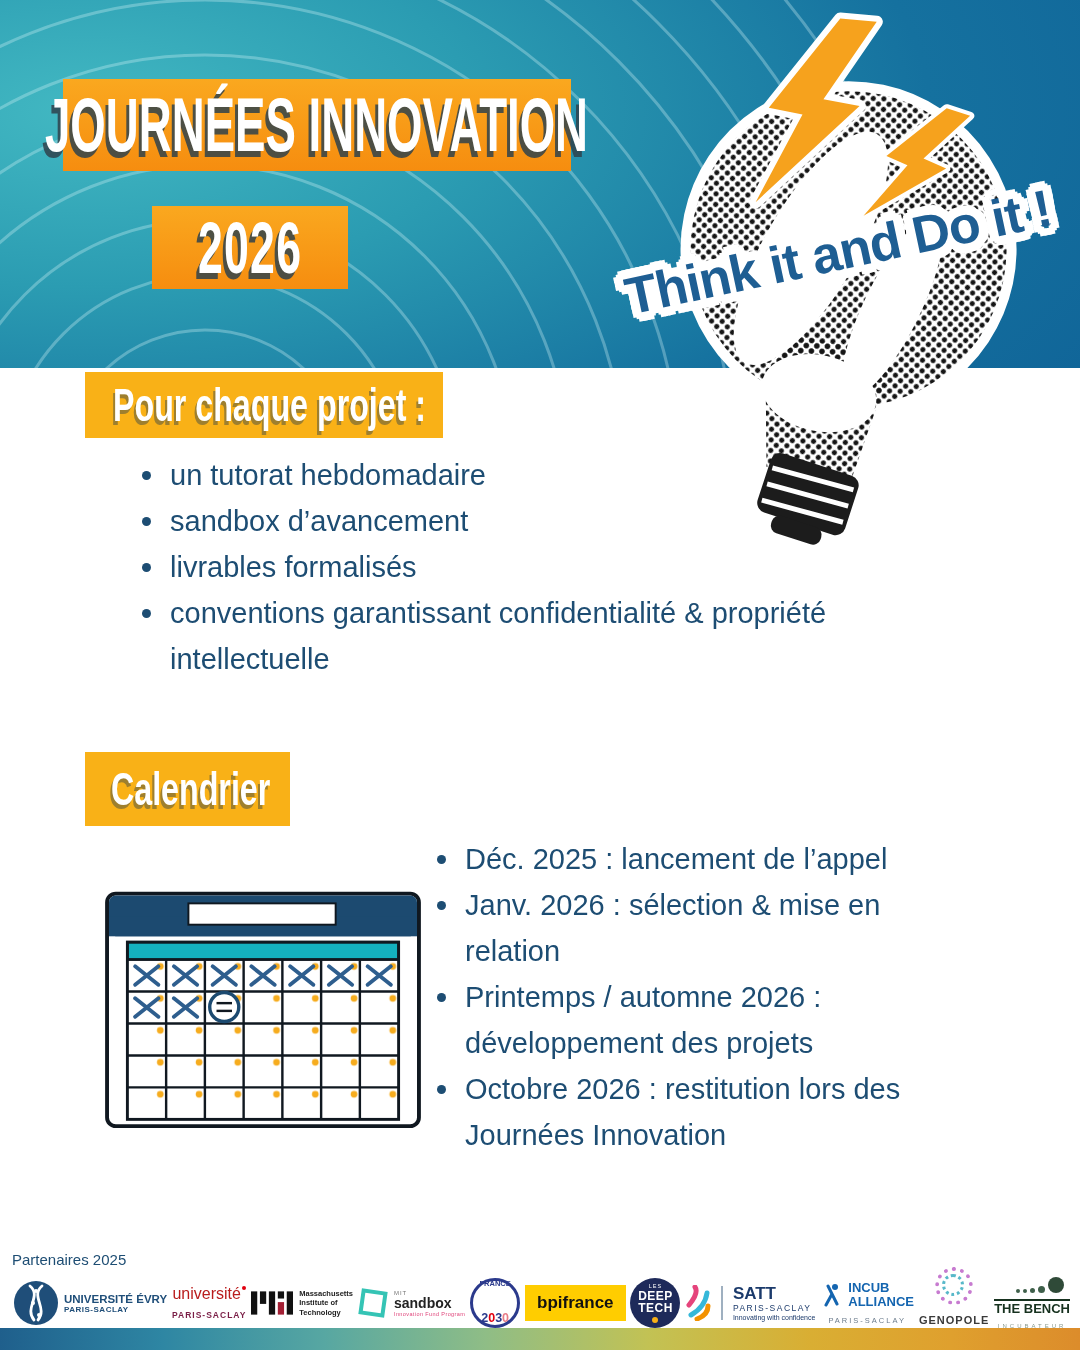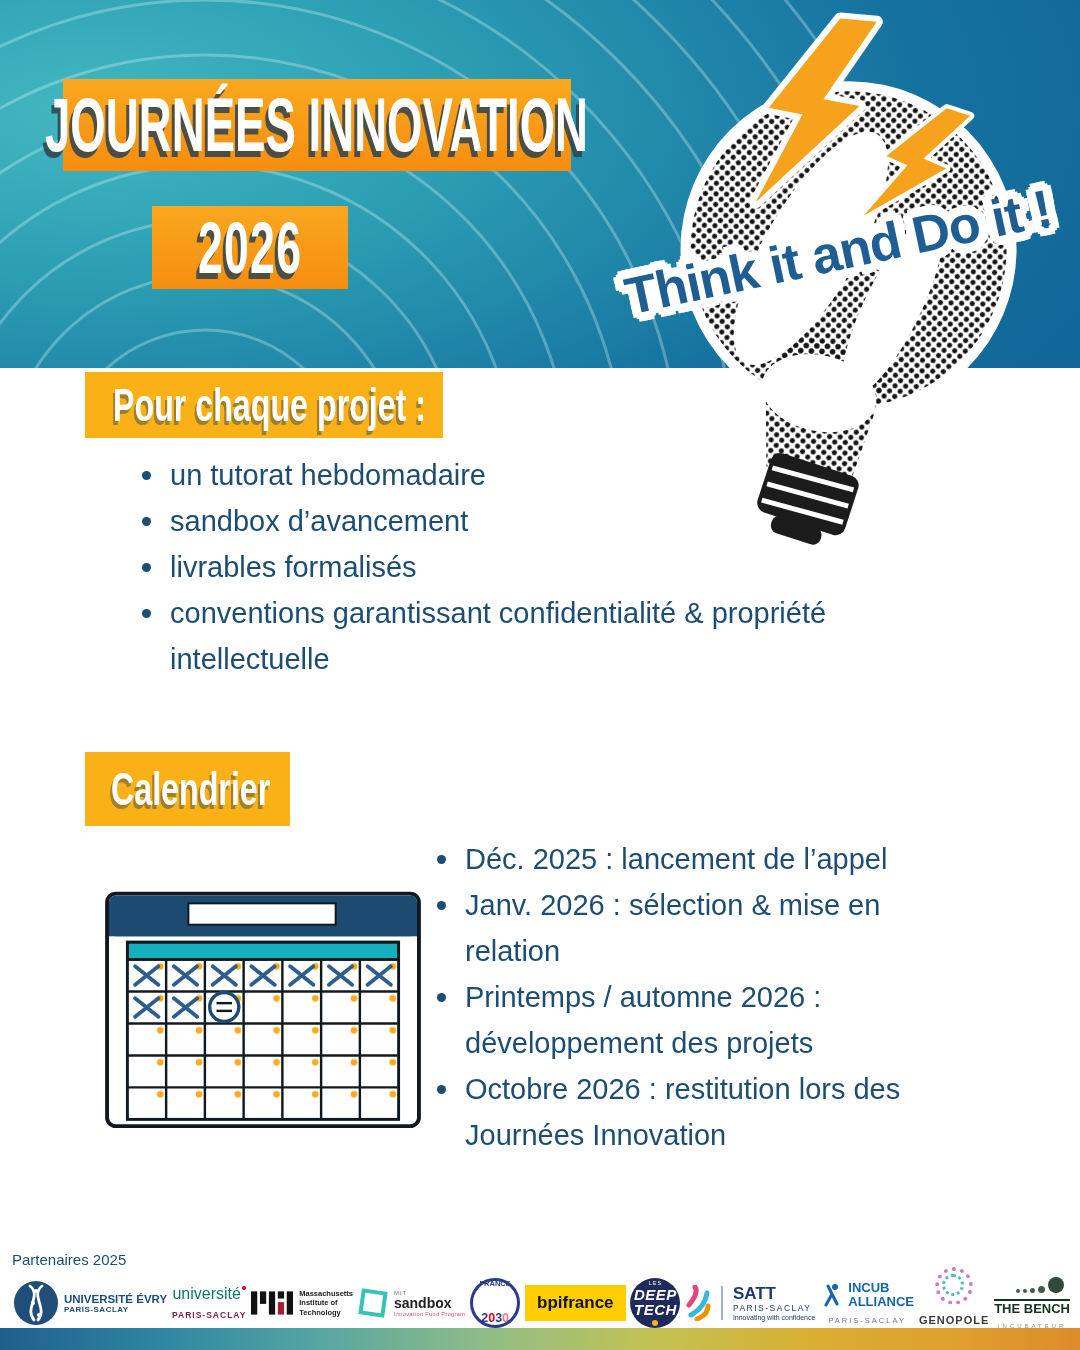--- a/index.html
+++ b/index.html
@@ -57,21 +57,21 @@
   .logos{position:absolute;left:14px;right:10px;top:1274px;height:58px;display:flex;
     align-items:center;justify-content:space-between;z-index:2;}
   .logo{display:flex;align-items:center;gap:6px;flex:0 0 auto;}
   .logo-col{display:flex;flex-direction:column;align-items:center;}
   .logo-col-l{display:flex;flex-direction:column;align-items:flex-start;}
 
   .evry-circle{width:44px;height:44px;border-radius:50%;background:#1F4E79;display:flex;align-items:center;justify-content:center;}
   .evry-l1{font-size:11.5px;font-weight:bold;color:#1F4E79;white-space:nowrap;}
   .evry-l2{font-size:8px;font-weight:bold;color:#1F4E79;letter-spacing:0.5px;}
 
-  .ups-l1{font-size:16px;color:#0f766e;font-weight:500;line-height:1;}
+  .ups-l1{font-size:16px;color:#b91c1c;font-weight:500;line-height:1;}
   .ups-dot{display:inline-block;width:4px;height:4px;border-radius:50%;background:#E1000F;vertical-align:top;margin-left:1px;}
   .ups-l2{font-size:8.5px;font-weight:bold;color:#7A1E46;letter-spacing:1px;margin-top:2px;}
 
   .mit-l{font-size:7.5px;font-weight:bold;color:#222;line-height:1.25;}
 
   .sbx-square{width:30px;height:30px;display:flex;align-items:center;justify-content:center;}
   .sbx-l1{font-size:6px;color:#777;letter-spacing:1px;line-height:1;}
   .sbx-l2{font-size:14px;font-weight:800;color:#222;line-height:1;}
   .sbx-l3{font-size:5.5px;color:#E0457B;letter-spacing:0.4px;margin-top:1px;}
 
@@ -79,21 +79,21 @@
     display:flex;flex-direction:column;align-items:center;justify-content:center;background:#fff;}
   .f2030-l1{font-size:7.5px;font-weight:800;color:#2B3A8C;line-height:1;}
   .f2030-digits{font-size:12.5px;font-weight:800;line-height:1.1;margin-top:24px;}
   .d-blue{color:#2B3A8C;} .d-red{color:#E1000F;} .d-pink{color:#E87C86;}
 
   .bpi{background:#FFCD00;padding:8px 12px;font-size:17px;font-weight:800;color:#111;}
 
   .deeptech{width:50px;height:50px;border-radius:50%;background:#1E2A5A;display:flex;flex-direction:column;
     align-items:center;justify-content:center;color:#fff;}
   .dt-l1{font-size:5.5px;letter-spacing:1px;line-height:1.2;}
-  .dt-l2,.dt-l3{font-size:15px;font-weight:800;line-height:1.05;letter-spacing:0.5px;font-style:italic;}
+  .dt-l2,.dt-l3{font-size:12px;font-weight:800;line-height:1.05;letter-spacing:0.5px;}
   .dt-dot{width:6px;height:6px;border-radius:50%;background:#F9B117;margin-top:2px;}
 
   .satt-divider{width:1.5px;height:34px;background:#9fb0c0;margin:0 4px;}
   .satt-l1{font-size:17px;font-weight:800;color:#1B3A6B;line-height:1;}
   .satt-l2{font-size:8.5px;color:#1B3A6B;letter-spacing:1.5px;margin-top:1px;}
   .satt-l3{font-size:7px;color:#1B3A6B;margin-top:1px;}
 
   .inc-l1,.inc-l2{font-size:13px;font-weight:800;color:#1465B0;line-height:1.02;}
   .inc-l3{font-size:7.5px;color:#6b7b8c;letter-spacing:2px;margin-top:2px;}
 

